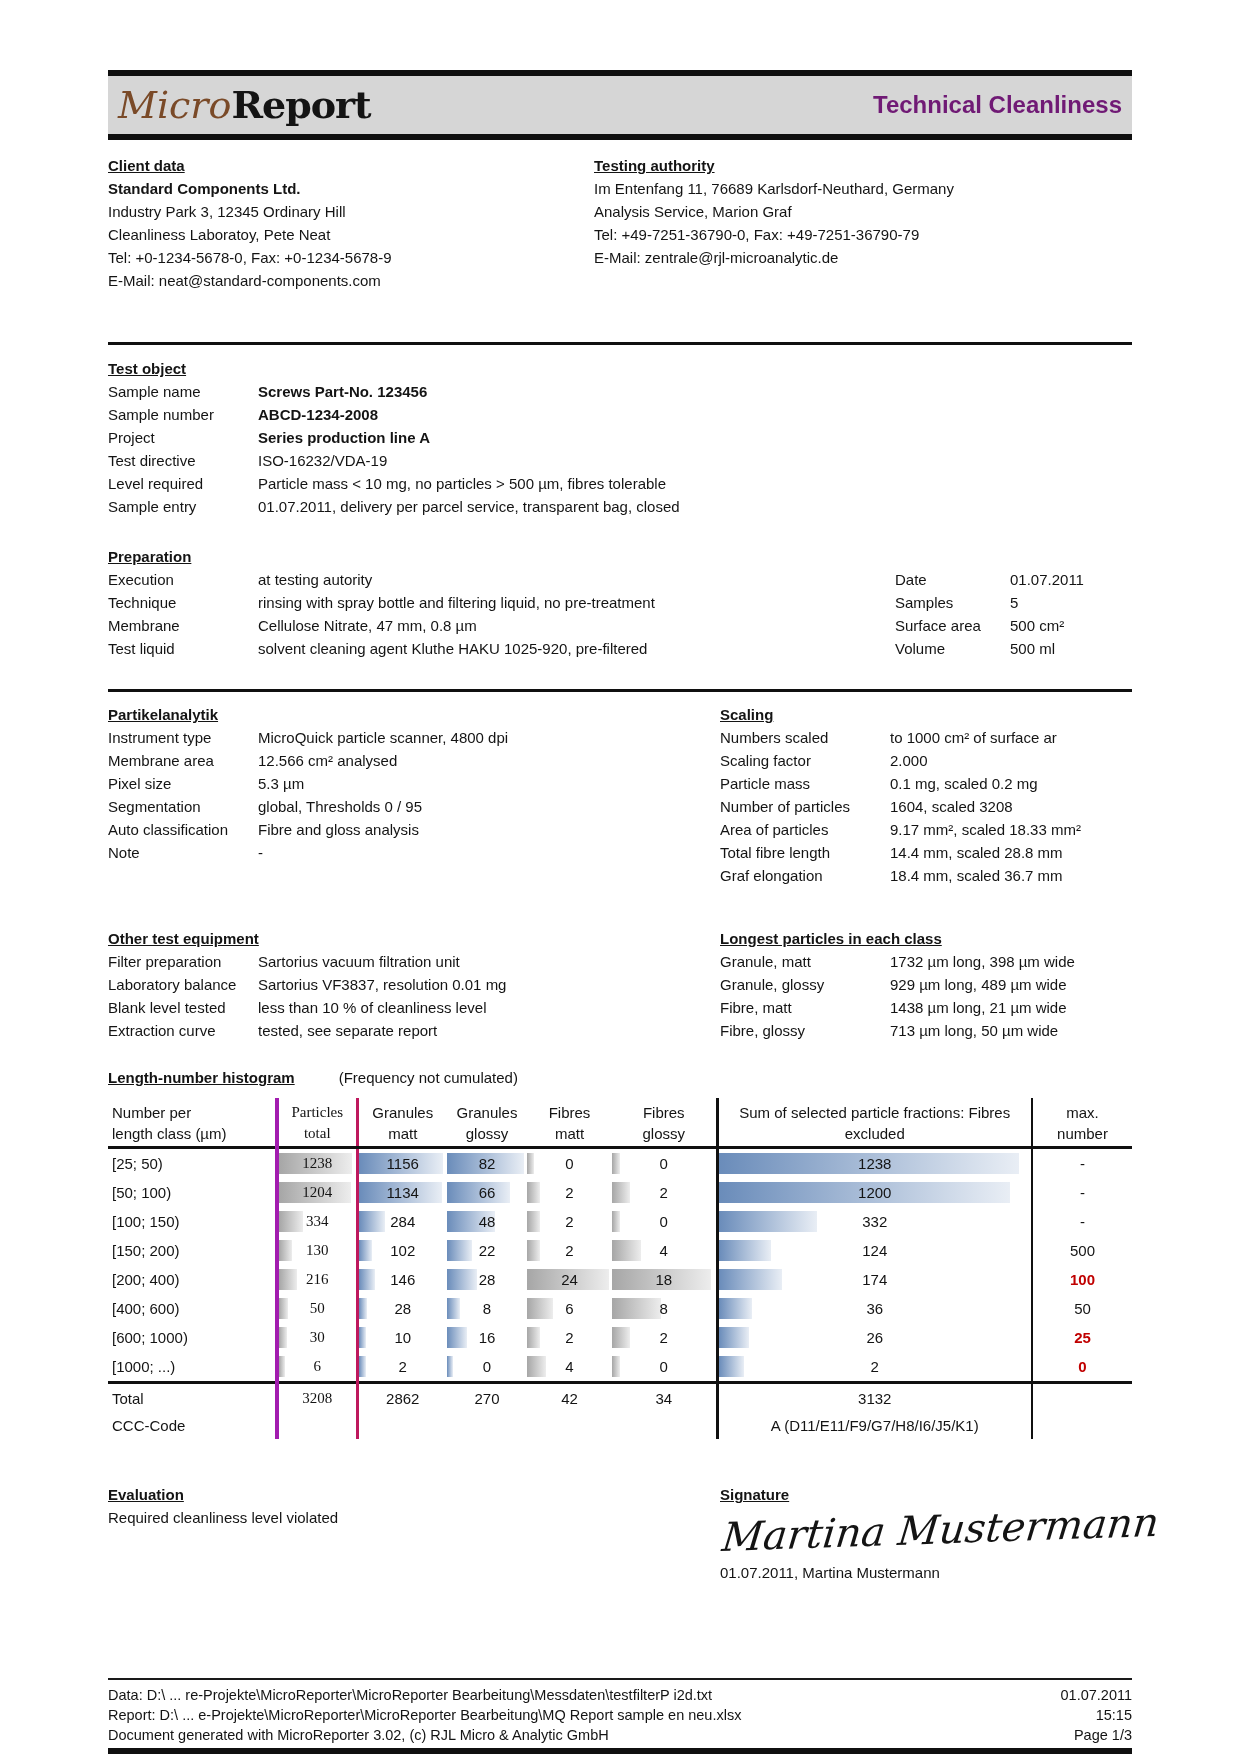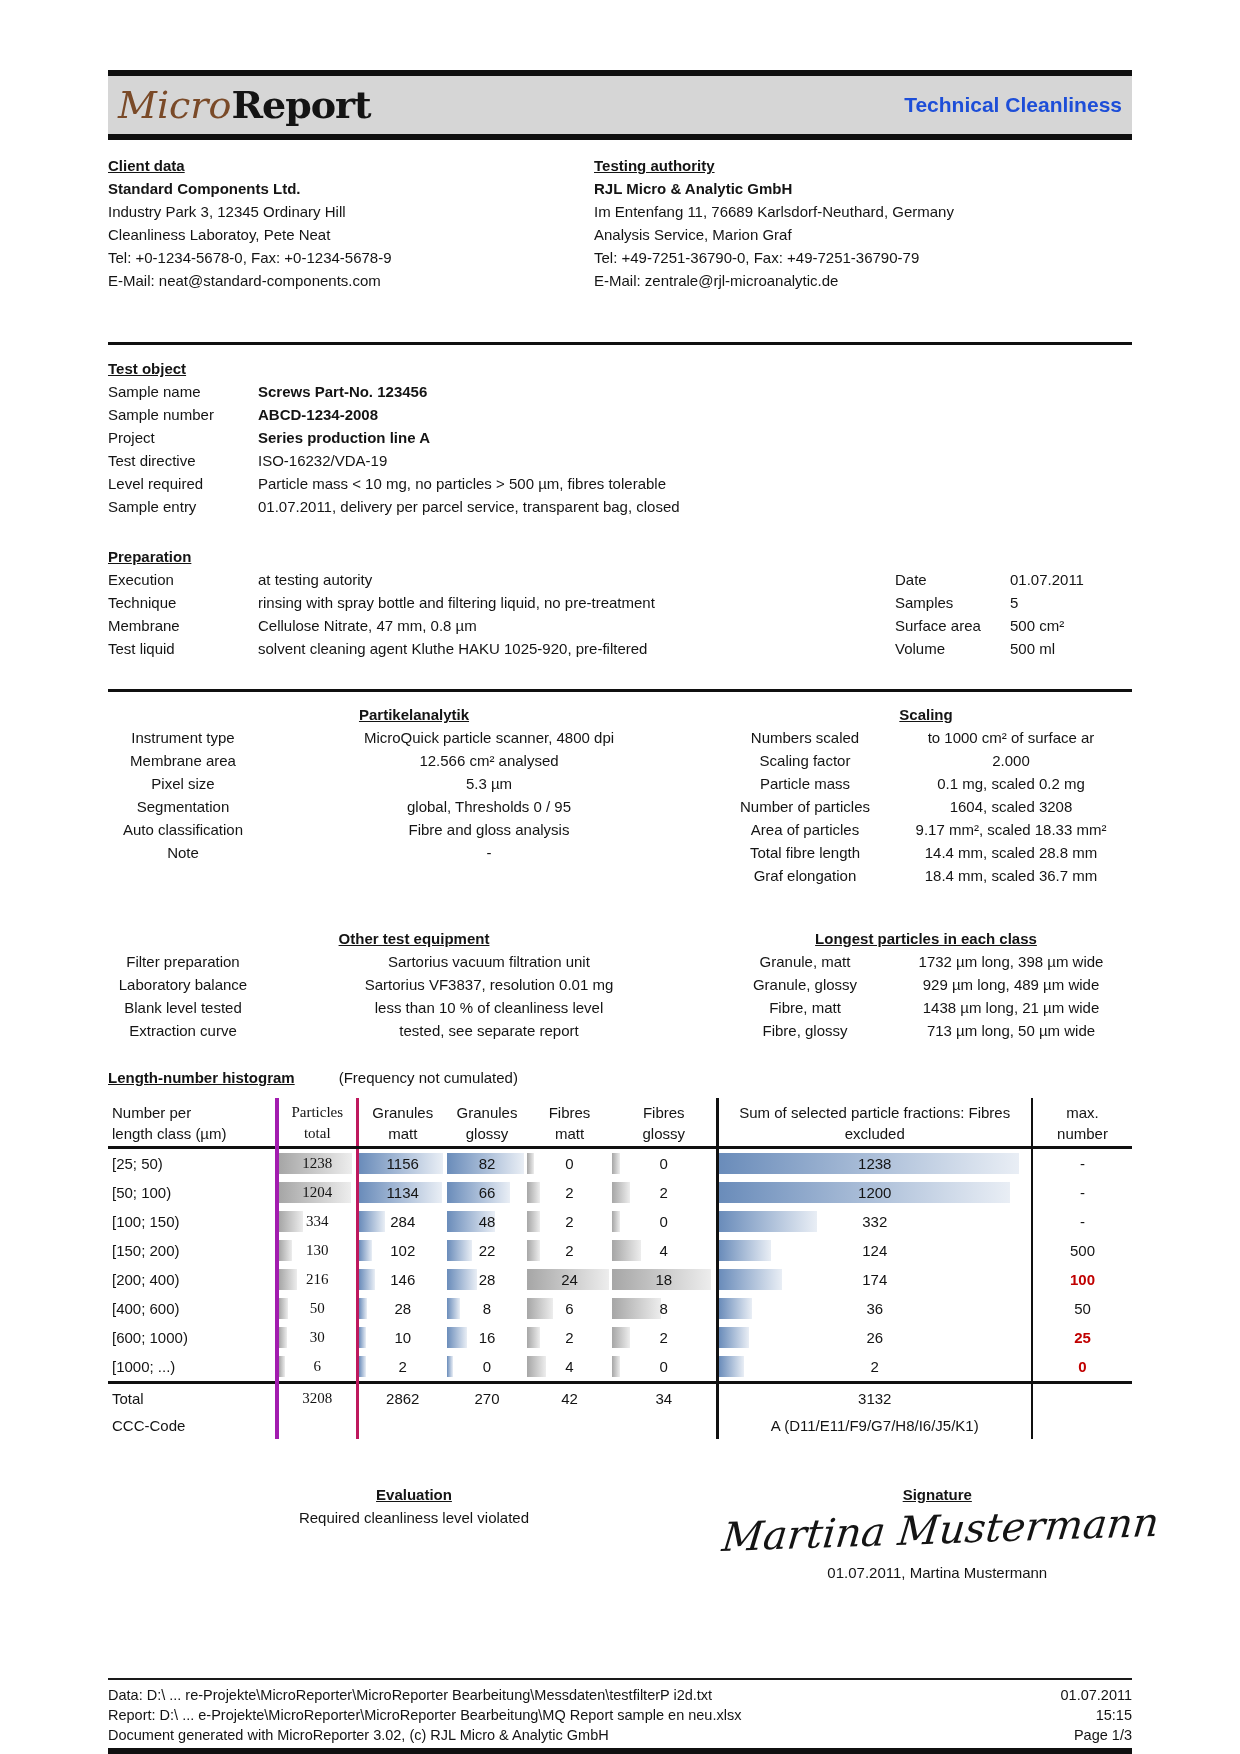--- a/index.html
+++ b/index.html
@@ -10,33 +10,33 @@
   }
   .content{margin:0 108px;width:1024px;}
 
   
   .band{margin-top:70px;}
   .band .blackbar{height:6px;background:#101010;}
   .band .inner{height:58px;background:#d6d6d6;display:flex;align-items:center;justify-content:space-between;padding:0 10px;box-sizing:border-box;}
   .logo{font-family:"DejaVu Serif","Liberation Serif",serif;font-size:38px;line-height:1;}
   .logo .micro{font-style:italic;color:#7a4a28;}
   .logo .report{font-weight:bold;color:#141414;letter-spacing:-1px;}
-  .band .doc-title{font-size:21px;font-weight:bold;color:#1d4ed8;}
+  .band .doc-title{font-size:24px;font-weight:bold;color:#701a75;}
 
   
   .h{font-weight:bold;text-decoration:underline;line-height:23px;}
   .ln{line-height:23px;}
   .b{font-weight:bold;}
   .kv{display:flex;line-height:23px;}
   .kv .k{width:150px;flex:none;}
   .kv .v{flex:1;}
   .cols{display:flex;}
   .cols .left{width:486px;flex:none;}
   .cols .right{flex:1;}
-  .cols2{display:flex;text-align:center;}
+  .cols2{display:flex;}
   .cols2 .left{width:612px;flex:none;}
   .cols2 .right{flex:1;}
   .cols2 .right .kv .k{width:170px;}
   .prep{display:flex;line-height:23px;}
   .prep .k{width:150px;flex:none;}
   .prep .v{flex:1;}
   .prep .rk{width:115px;flex:none;}
   .prep .rv{width:122px;flex:none;}
 
   .rule{height:3px;background:#101010;}
@@ -110,21 +110,20 @@
       <div class="left">
         <div class="h">Client data</div>
         <div class="ln b">Standard Components Ltd.</div>
         <div class="ln">Industry Park 3, 12345 Ordinary Hill</div>
         <div class="ln">Cleanliness Laboratoy, Pete Neat</div>
         <div class="ln">Tel: +0-1234-5678-0, Fax: +0-1234-5678-9</div>
         <div class="ln">E-Mail: neat@standard-components.com</div>
       </div>
       <div class="right">
         <div class="h">Testing authority</div>
-        <div class="ln b">RJL Micro &amp; Analytic GmbH</div>
         <div class="ln">Im Entenfang 11, 76689 Karlsdorf-Neuthard, Germany</div>
         <div class="ln">Analysis Service, Marion Graf</div>
         <div class="ln">Tel: +49-7251-36790-0, Fax: +49-7251-36790-79</div>
         <div class="ln">E-Mail: zentrale@rjl-microanalytic.de</div>
       </div>
     </div>
 
     <div class="rule rule1"></div>
 
     <div class="sec-testobject">

